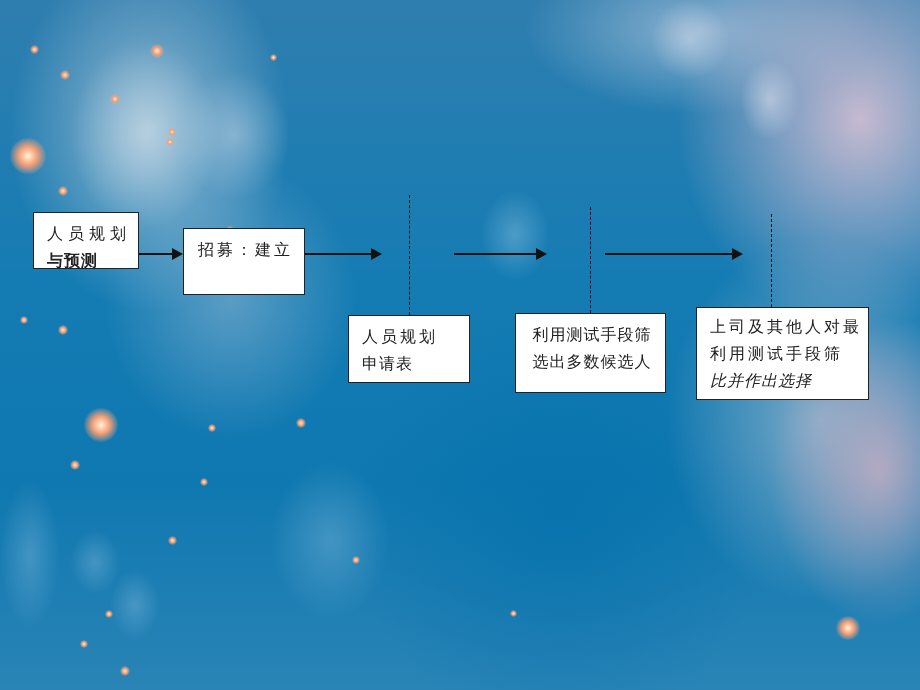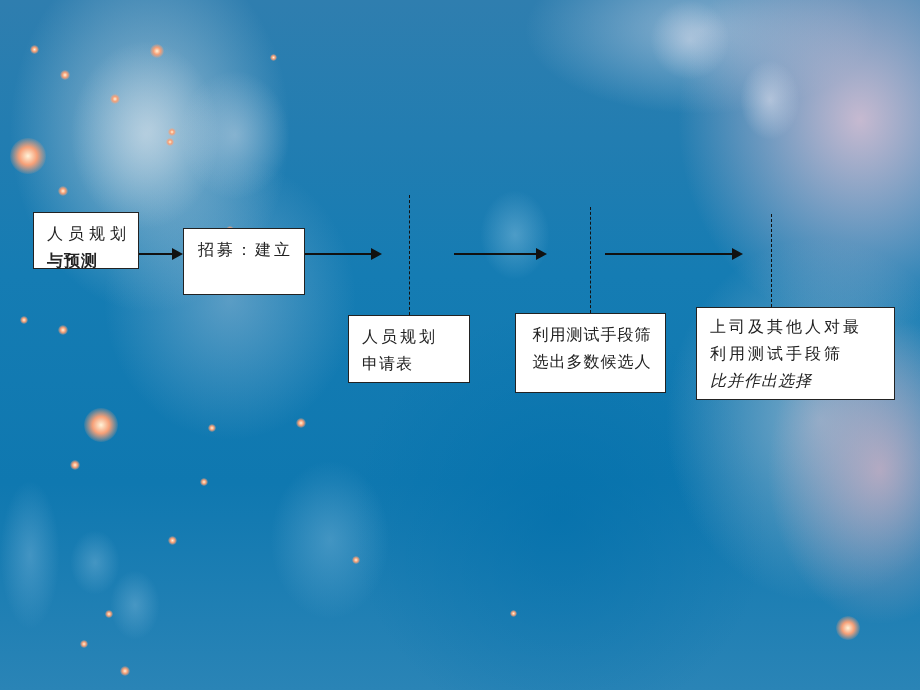--- a/index.html
+++ b/index.html
@@ -104,18 +104,18 @@
 
   <div class="box" style="left:515px;top:313px;width:151px;height:80px;letter-spacing:1px;text-align:center;">
     <span class="line">利用测试手段筛</span>
     <span class="line">选出多数候选人</span>
   </div>
 
   <div class="arrow" style="left:605px;top:253px;width:136px;"></div>
 
   <div class="dash" style="left:771px;top:214px;height:93px;"></div>
 
-  <div class="box" style="left:696px;top:307px;width:199px;height:93px;letter-spacing:3px;padding-top:5px;">
+  <div class="box" style="left:696px;top:307px;width:173px;height:93px;letter-spacing:3px;padding-top:5px;">
     <span class="line">上司及其他人对最</span>
     <span class="line">利用测试手段筛</span>
     <span class="line" style="letter-spacing:1px;font-style:italic;">比并作出选择</span>
   </div>
 </div>
 
 </body></html>

